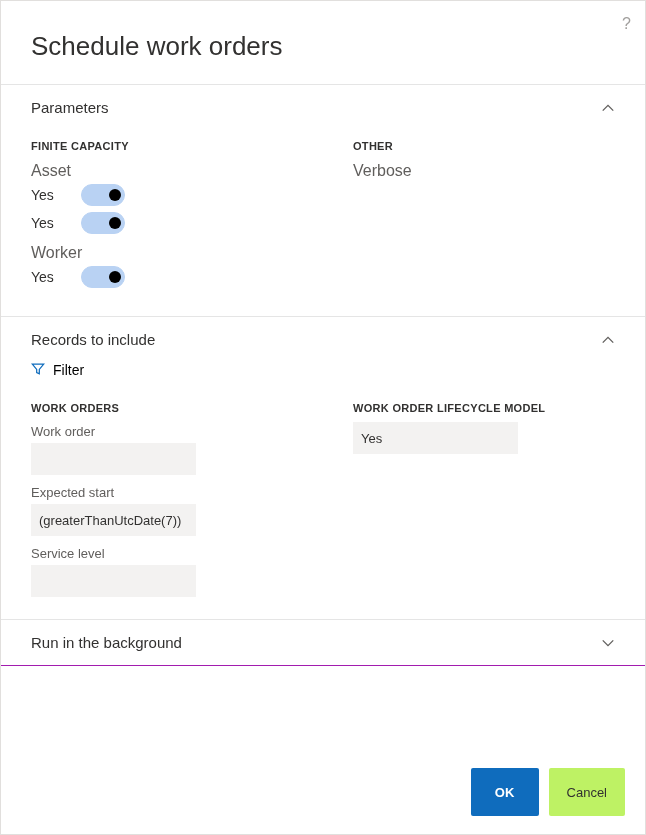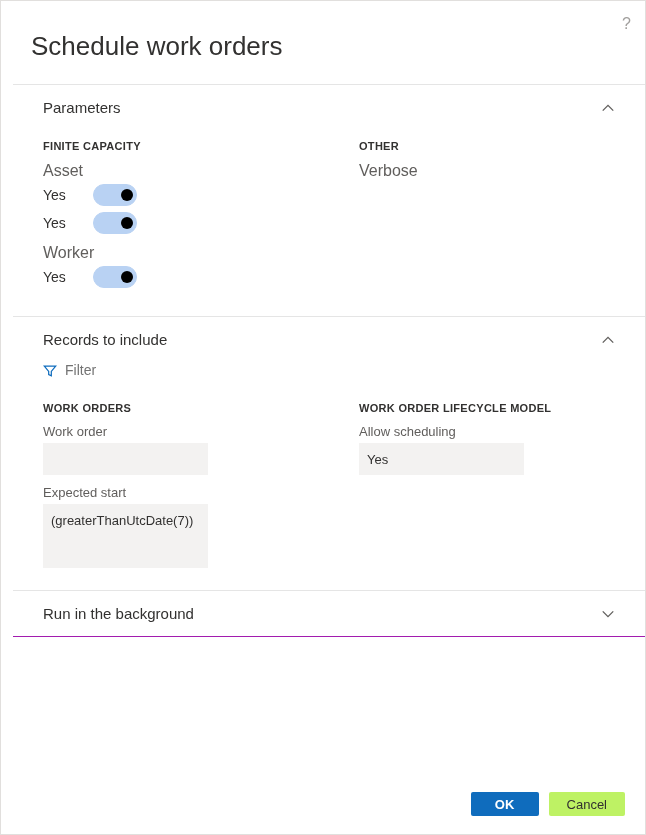--- a/index.html
+++ b/index.html
@@ -31,21 +31,20 @@
     cursor: pointer;
   }
   .dialog-title {
     font-size: 26px;
     font-weight: 400;
     margin: 18px 0 22px 0;
   }
 
   .section {
     border-top: 1px solid #e5e5e5;
-    margin-left: 12px;
   }
   .section-header {
     padding: 14px 30px;
     display: flex;
     align-items: center;
     justify-content: space-between;
     cursor: pointer;
   }
   .section-title {
     font-size: 15px;
@@ -117,23 +116,23 @@
     border-color: #b9d2f3;
   }
   .toggle.on .knob {
     left: 27px;
     background: #000;
   }
 
   
   .filter-link {
     display: inline-flex;
-    align-items: flex-end;
+    align-items: flex-start;
     gap: 8px;
-    color: #737373;
+    color: #000000;
     font-size: 14px;
     cursor: pointer;
     margin-bottom: 14px;
   }
   .funnel {
     width: 14px; height: 14px;
     stroke: #0f6cbd;
     fill: none;
     stroke-width: 1.4;
   }
@@ -156,21 +155,21 @@
   
   .footer {
     margin-top: auto;
     border-top: 0;
     padding: 18px 20px;
     display: flex;
     justify-content: flex-end;
     gap: 10px;
   }
   .btn {
-    height: 24px;
+    height: 48px;
     min-width: 68px;
     padding: 0 18px;
     border: none;
     font-size: 13px;
     cursor: pointer;
     border-radius: 2px;
   }
   .btn-primary {
     background: #0f6cbd;
     color: #fff;
@@ -254,27 +253,27 @@
       <div class="two-col">
         <div class="col">
           <div class="group-label">WORK ORDERS</div>
 
           <div class="input-label">Work order</div>
           <input class="text-input" value="" style="">
 
           <div class="input-label">Expected start</div>
           <input class="text-input" value="(greaterThanUtcDate(7))" style="">
 
+          <div class="input-label">Service level</div>
           <input class="text-input" value="" style="">
         </div>
 
         <div class="col">
           <div class="group-label">WORK ORDER LIFECYCLE MODEL</div>
 
-          <div class="input-label">Allow scheduling</div>
           <input class="text-input" value="Yes" style="">
         </div>
       </div>
     </div>
   </div>
 
   <div class="section" style="border-bottom:1px solid #a21caf;">
     <div class="section-header">
       <span class="section-title">Run in the background</span>
       <svg class="chev" viewBox="0 0 16 16">

